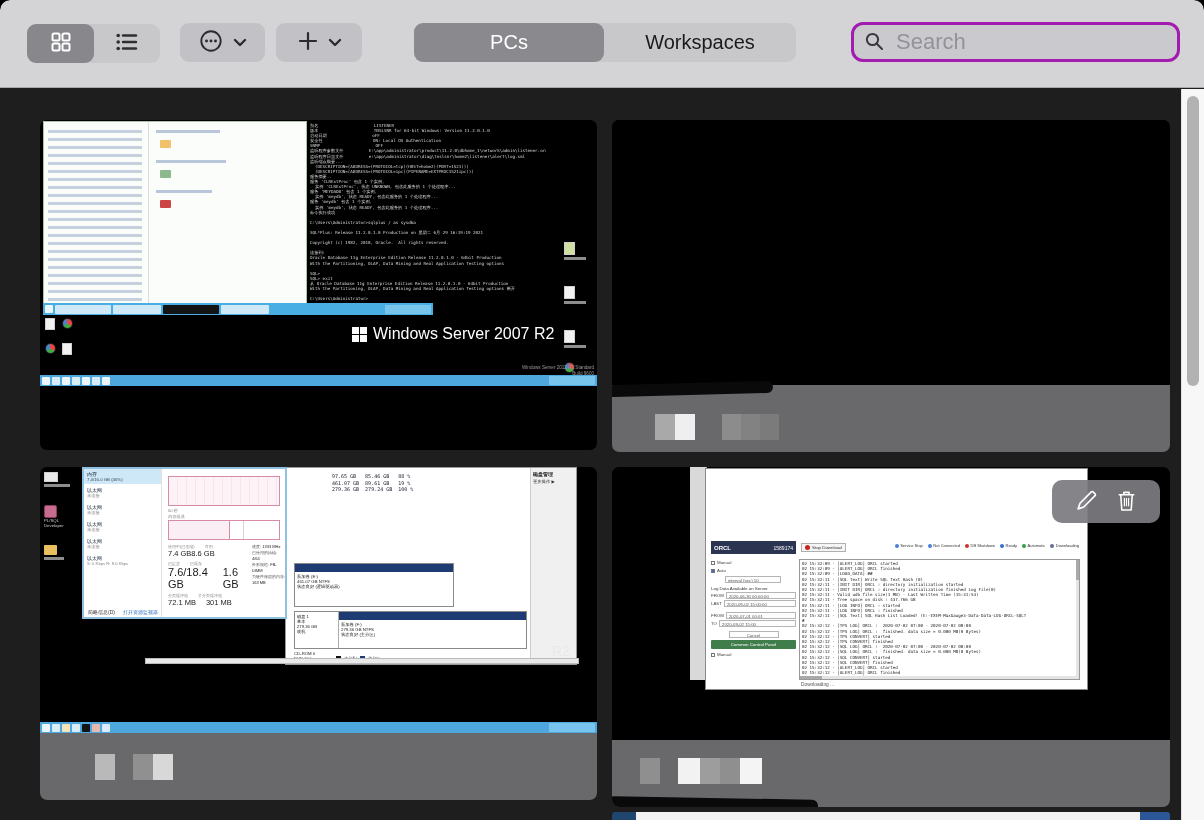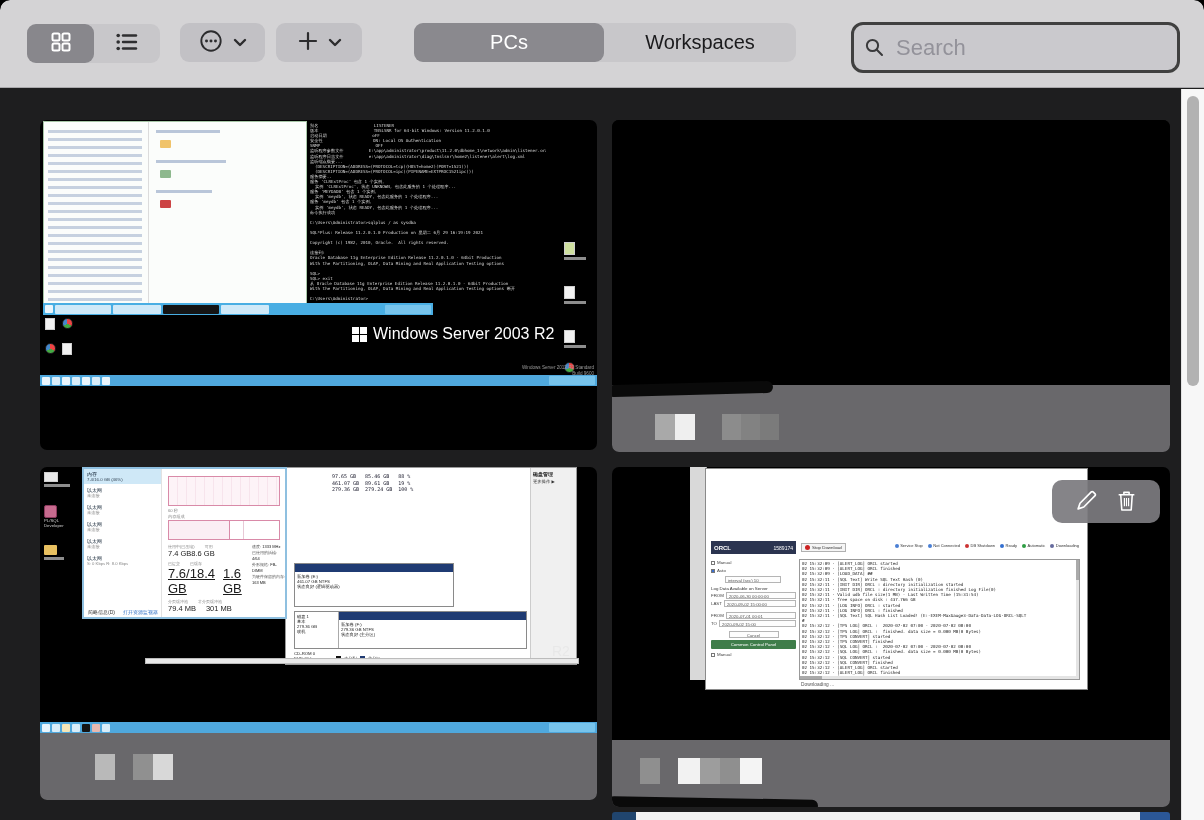--- a/index.html
+++ b/index.html
@@ -9,21 +9,21 @@
   #window { position:relative; width:1204px; height:820px; overflow:hidden; background:#1e1e1f; border-radius:10px 10px 0 0; }
 
   
   .toolbar { position:absolute; left:0; top:0; width:1204px; height:88px; background:#d4d3d5; border-bottom:1px solid #a9a8ab; border-radius:10px 10px 0 0; }
   .seg { background:#c8c7ca; border-radius:9px; display:flex; }
   .seg-btn { border:none; background:transparent; border-radius:9px; display:flex; align-items:center; justify-content:center; cursor:pointer; }
   .seg-btn.selected { background:#88878c; }
   .tool-btn { border:none; background:#c2c1c5; border-radius:9px; display:flex; align-items:center; justify-content:center; gap:9px; cursor:pointer; }
   .tab { border:none; background:transparent; border-radius:9px; font-size:20px; color:#1b1b1d; cursor:pointer; }
   .tab.selected { background:#8a898e; color:#ffffff; }
-  .search-wrap { position:absolute; left:851px; top:22px; width:329px; height:51px; border:3px solid #404040; border-radius:12px; background:#cac9cd; display:flex; align-items:center; padding:0 10px; }
+  .search-wrap { position:absolute; left:851px; top:22px; width:329px; height:40px; border:3px solid #a21caf; border-radius:12px; background:#cac9cd; display:flex; align-items:center; padding:0 10px; }
   .search-wrap input { flex:1; border:none; background:transparent; outline:none; font-size:22px; color:#1b1b1d; font-family:"Liberation Sans","DejaVu Sans",sans-serif; }
   .search-wrap input::placeholder { color:#93929a; }
   .caret { width:2px; height:26px; background:#111; margin:0 2px 0 8px; }
 
   
   .content { position:absolute; left:0; top:89px; width:1204px; height:731px; background:#1e1e1f; overflow:hidden; }
   .card { position:absolute; background:#000; border-radius:7px; overflow:hidden; cursor:pointer; }
   .bar { position:absolute; left:0; right:0; bottom:0; background:#69686b; }
   .card-label { position:absolute; left:22px; bottom:16px; font-size:21px; color:#f2f2f2; }
   .redact { position:absolute; display:flex; }
@@ -221,21 +221,21 @@
           <span class="tray"></span>
         </div>
 
         <div class="abs" style="left:312px;top:205px;display:flex;align-items:center;gap:6px;">
           <span class="winflag">
               <div></div>
               <div></div>
               <div></div>
               <div></div>
             </span>
-          <span style="font-size:16px;color:#ffffff;">Windows Server 2003 R2</span>
+          <span style="font-size:16px;color:#ffffff;">Windows Server 2007 R2</span>
         </div>
         <div class="abs" style="left:446px;top:245px;width:108px;text-align:right;font-size:4.6px;line-height:5.6px;color:#9a9a9a;white-space:pre-line;">Windows Server 2012 R2 Standard
 Build 9600</div>
 
         <div class="abs wtb" style="left:0;top:255px;width:557px;height:11px;">
           <span class="sq"></span>
           <span class="sq" style="background:#d9edf9;"></span>
           <span class="sq"></span>
           <span class="sq" style="background:#d9edf9;"></span>
           <span class="sq"></span>
@@ -368,30 +368,30 @@
                 <span>可用</span>
               </div>
             <div style="display:flex;gap:0;font-size:7.5px;color:#1b1b1b;">
                 <span>7.4 GB</span>
                 <span>8.6 GB</span>
               </div>
             <div style="display:flex;gap:10px;font-size:4px;color:#888;margin-top:3px;">
                 <span>已提交</span>
                 <span>已缓存</span>
               </div>
-            <div style="display:flex;gap:8px;font-size:13px;color:#1b1b1b;text-decoration:underline;">
+            <div style="display:flex;gap:8px;font-size:11px;color:#1b1b1b;">
                 <span>7.6/18.4 GB</span>
                 <span>1.6 GB</span>
               </div>
             <div style="display:flex;gap:10px;font-size:4px;color:#888;margin-top:3px;">
                 <span>分页缓冲池</span>
                 <span>非分页缓冲池</span>
               </div>
             <div style="display:flex;gap:10px;font-size:7.5px;color:#1b1b1b;">
-                <span>79.4 MB</span>
+                <span>72.1 MB</span>
                 <span>301 MB</span>
               </div>
           </div>
           <div class="abs" style="left:168px;top:75px;width:34px;font-size:4px;line-height:6px;color:#555;">
             <div><span>速度:</span> <span style="color:#1b1b1b;">1333 MHz</span></div>
             <div><span>已使用的插槽:</span> <span style="color:#1b1b1b;">4/64</span></div>
             <div><span>外形规格:</span> <span style="color:#1b1b1b;">FB-DIMM</span></div>
             <div><span>为硬件保留的内存:</span> <span style="color:#1b1b1b;">163 MB</span></div>
           </div>
           <div class="abs" style="left:4px;bottom:2px;display:flex;gap:8px;font-size:5px;">

